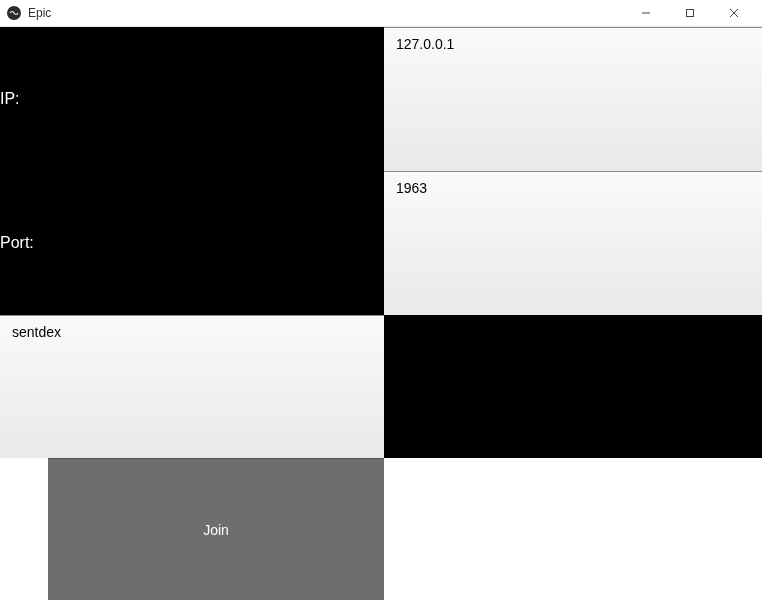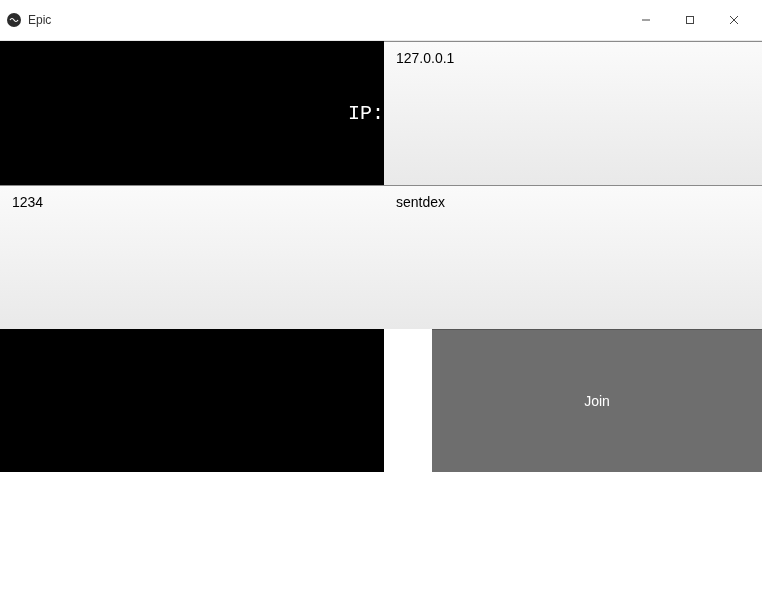--- a/index.html
+++ b/index.html
@@ -8,21 +8,21 @@
       box-sizing: border-box;
     }
     body {
       width: 762px;
       height: 600px;
       font-family: Arial, Helvetica, sans-serif;
       background: #fff;
       overflow: hidden;
     }
     .titlebar {
-      height: 41px;
+      height: 27px;
       background: #ffffff;
       display: flex;
       align-items: center;
       padding: 0 6px;
       border-bottom: 1px solid #e8e8e8;
     }
     .titlebar-icon {
       width: 16px;
       height: 16px;
       margin-right: 6px;
@@ -51,23 +51,22 @@
       display: grid;
       grid-template-columns: 384px 378px;
       grid-template-rows: 144px 144px 143px 142px;
       height: 573px;
     }
     .label-cell {
       background: #000000;
       color: #ffffff;
       display: flex;
       align-items: center;
-      justify-content: flex-end;
-      font-size: 20px;
-      font-family: Liberation Mono, monospace;
+      justify-content: flex-start;
+      font-size: 16px;
     }
     .input-cell {
       background: linear-gradient(to bottom, #fafafa 0%, #e9e9e9 100%);
       border-top: 1px solid #8a8a8a;
       padding: 8px 8px 4px 12px;
       position: relative;
     }
     .input-cell .input-text {
       font-size: 14px;
       color: #000;
@@ -123,22 +122,25 @@
 
 <div class="content">
 
   <div class="label-cell">
     <span>IP:</span>
   </div>
   <div class="input-cell">
     <div class="input-text">127.0.0.1</div>
   </div>
 
+  <div class="label-cell">
+    <span>Port:</span>
+  </div>
   <div class="input-cell">
-    <div class="input-text">1234</div>
+    <div class="input-text">1963</div>
   </div>
 
   <div class="input-cell">
     <div class="input-text">sentdex</div>
   </div>
 
   <div class="row4-left"></div>
   <div class="button-cell">
     <span>Join</span>
   </div>

